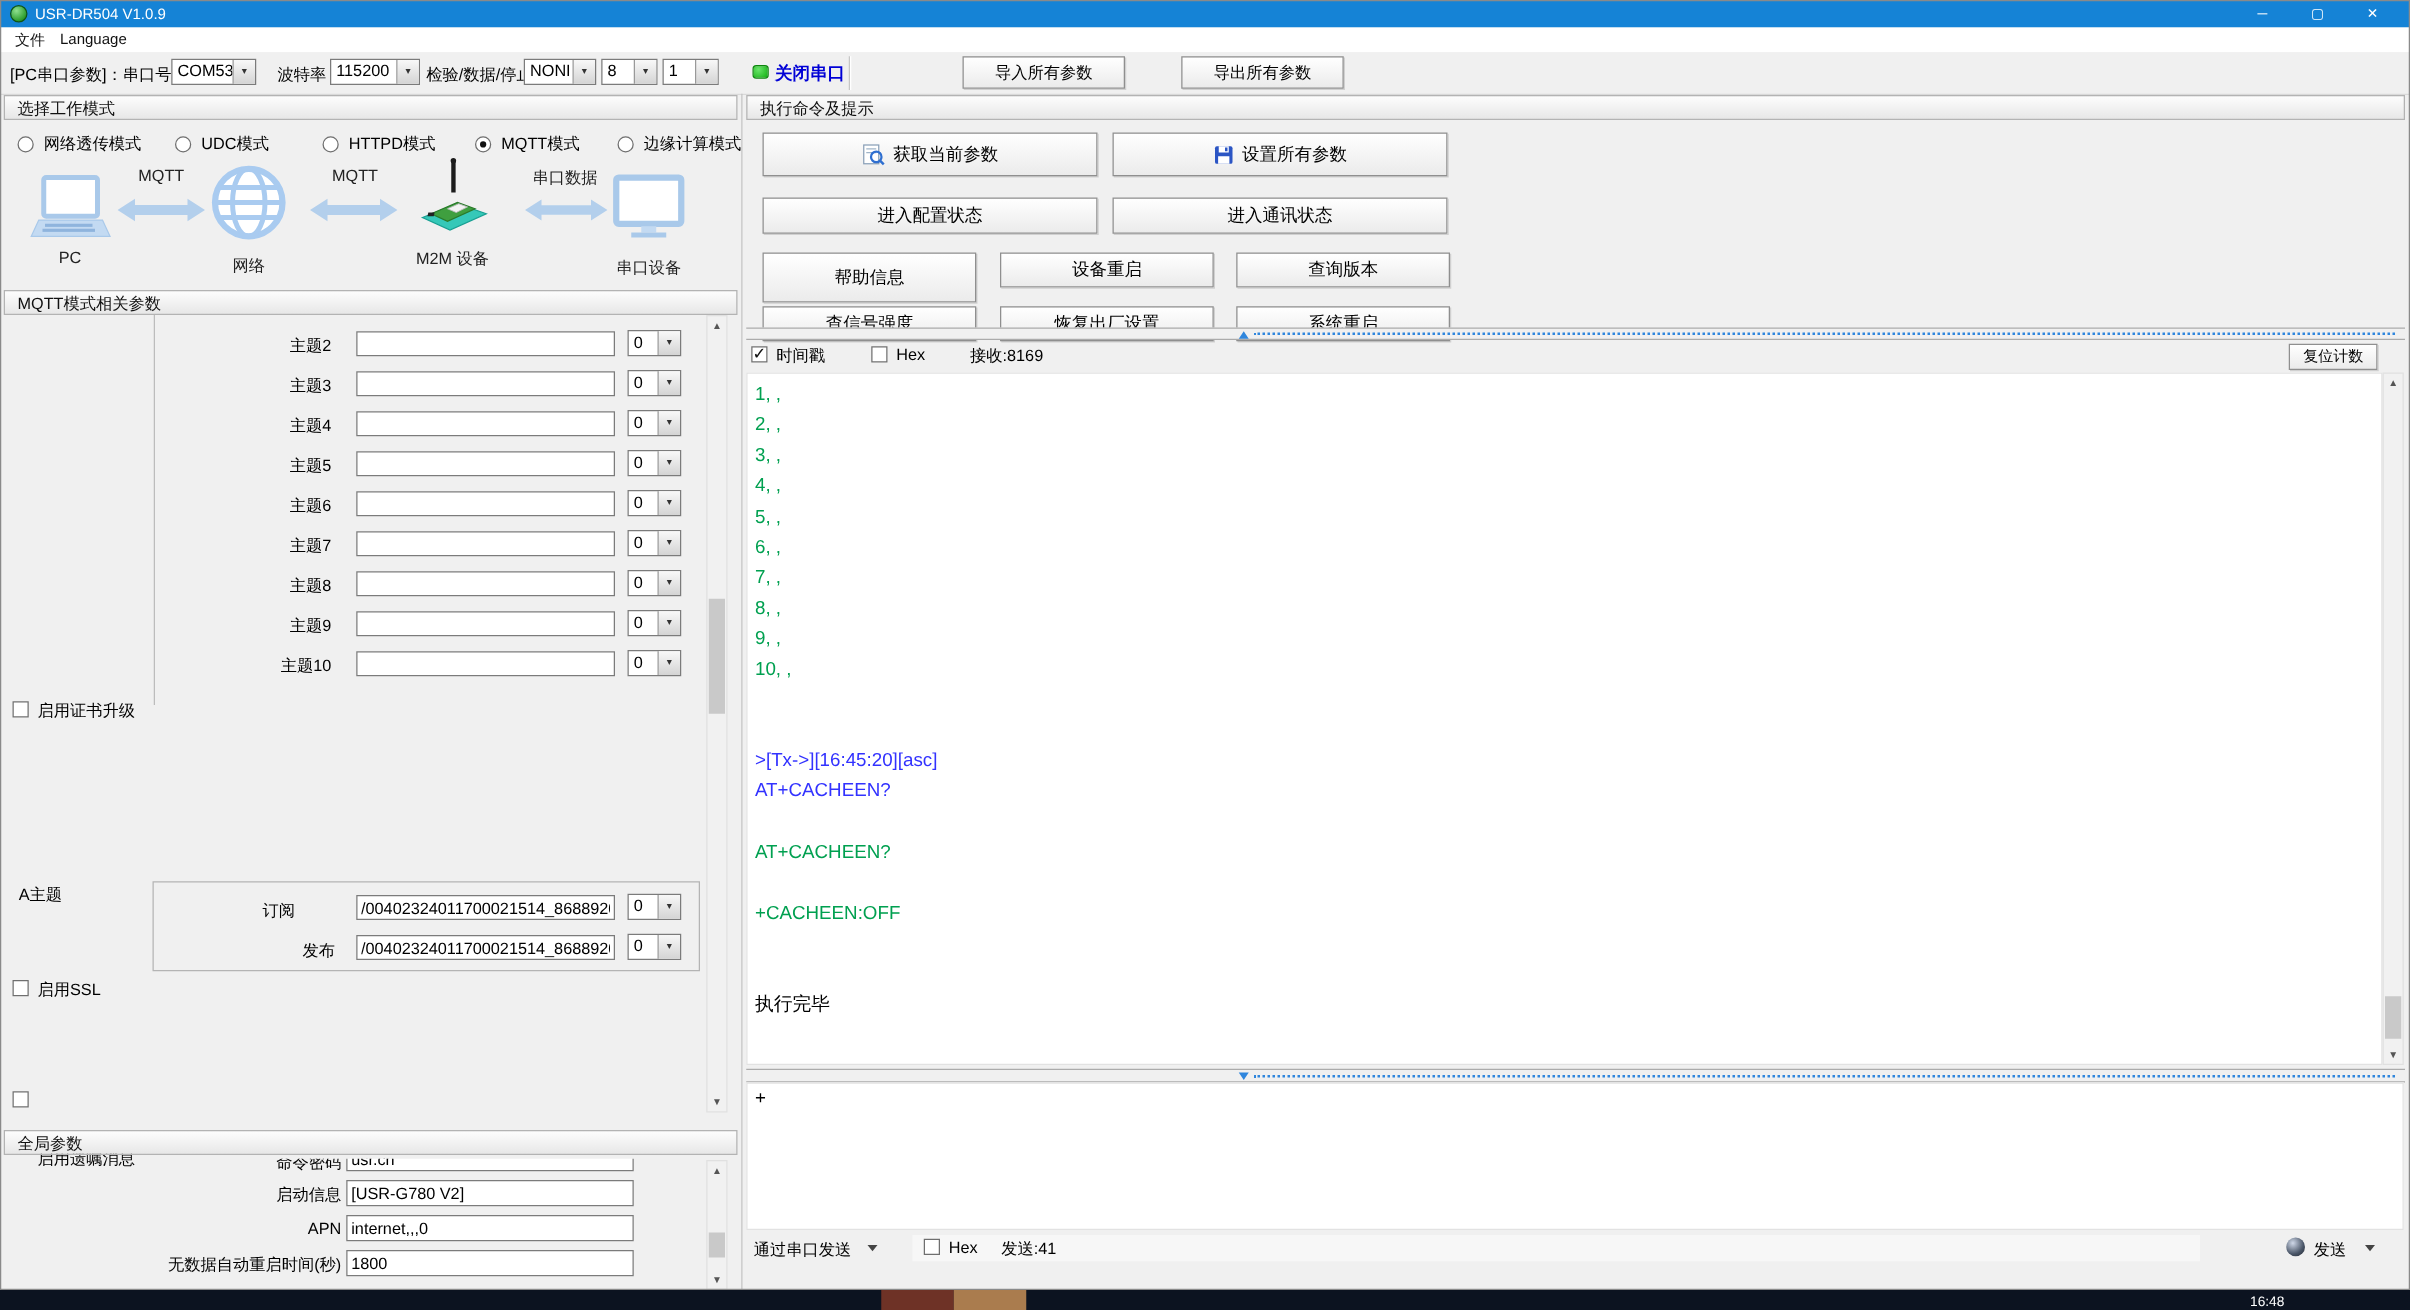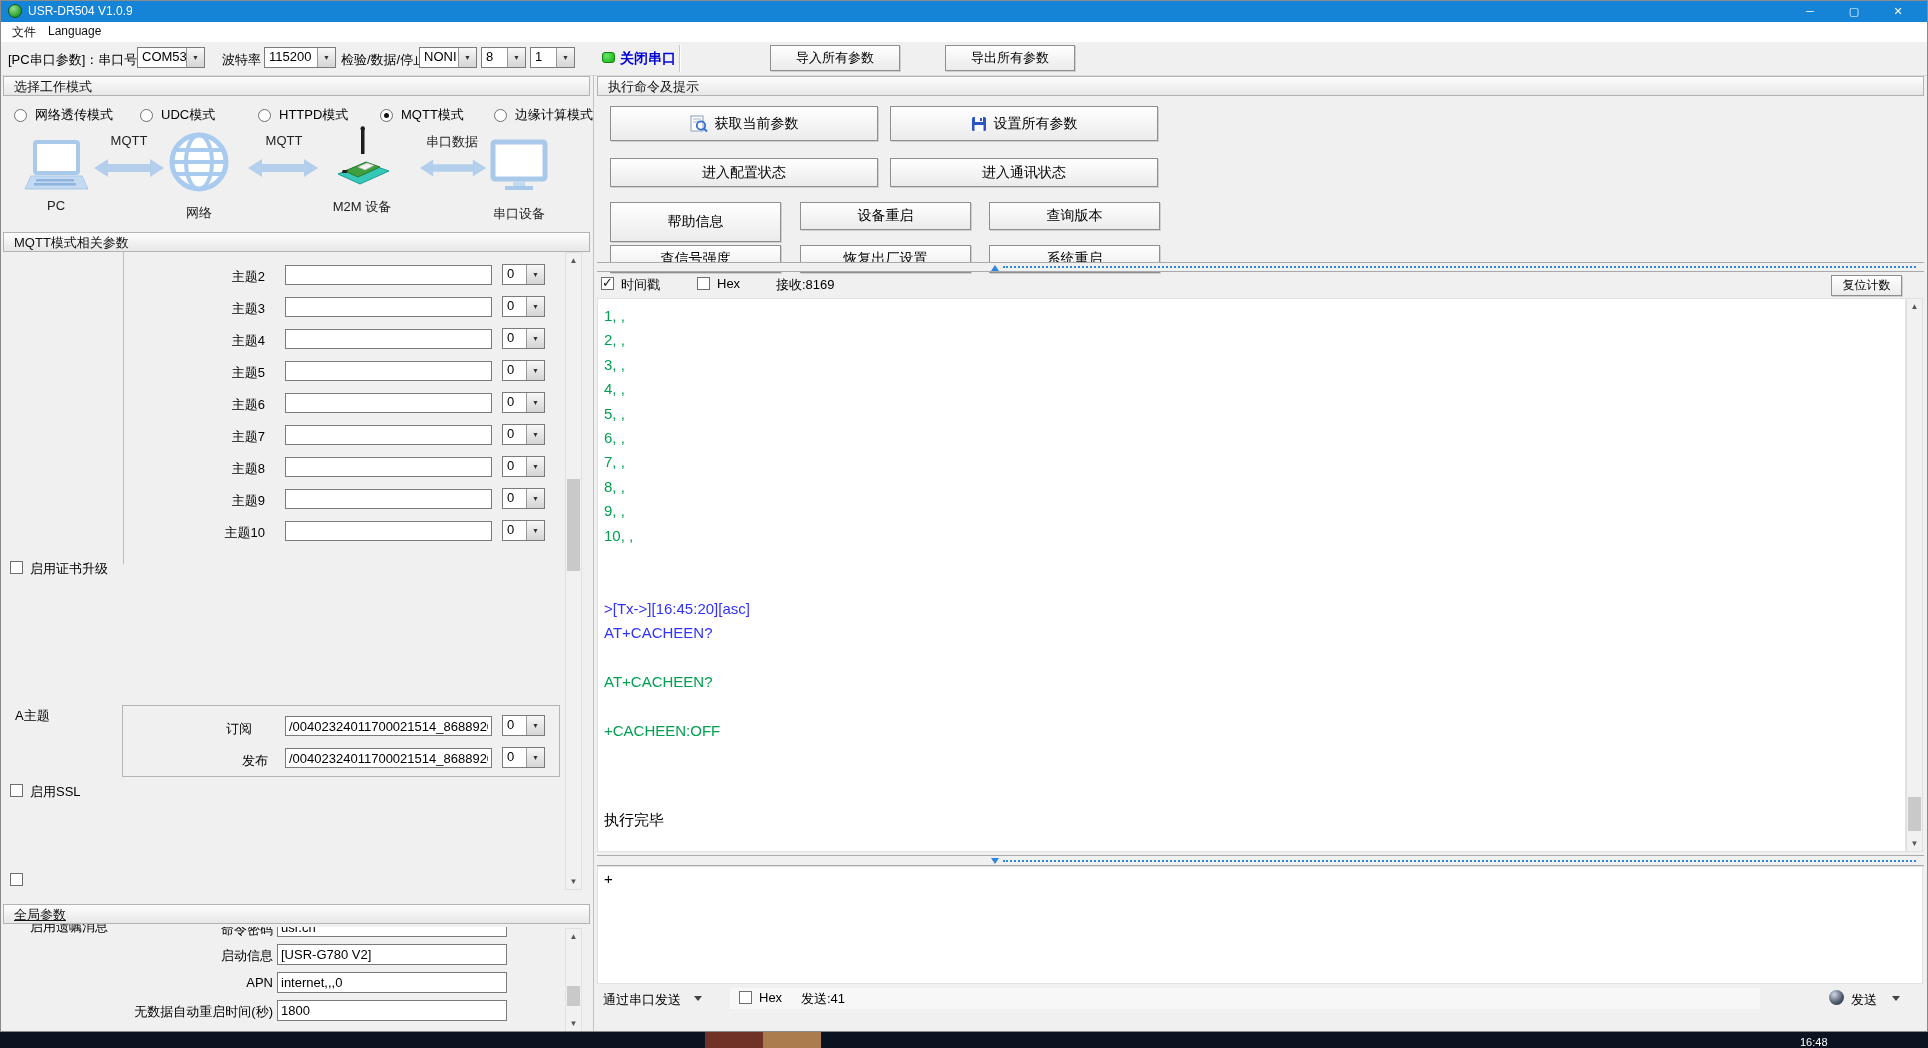--- a/index.html
+++ b/index.html
@@ -48,21 +48,21 @@
   .sb .thumb{position:absolute;left:1px;width:13px;background:#c9c9c9;}
   
   .split{position:absolute;background:#f0f0f0;border-top:1px solid #ababab;border-bottom:1px solid #ababab;box-sizing:border-box;}
   .split .dots{position:absolute;top:3px;border-top:2px dotted #2f86dd;}
   .tri-up{position:absolute;width:0;height:0;border-left:4px solid transparent;border-right:4px solid transparent;border-bottom:6px solid #2f86dd;}
   .tri-dn{position:absolute;width:0;height:0;border-left:4px solid transparent;border-right:4px solid transparent;border-top:6px solid #2f86dd;}
   .tri-dn-sm{display:inline-block;width:0;height:0;border-left:4px solid transparent;border-right:4px solid transparent;border-top:5px solid #444;}
   
   .logarea{position:absolute;background:#fff;border:1px solid #e2e2e2;box-sizing:border-box;padding:5px 0 0 6px;overflow:hidden;}
   .log-line{height:24.4px;line-height:24.4px;font-size:15px;white-space:pre;}
-  .g{color:#00a050;}.b{color:#3232ff;}.k{color:#000;margin-top:16px;}
+  .g{color:#00a050;}.b{color:#3232ff;}.k{color:#000;}
   
   .t-label{position:absolute;left:150px;width:115px;text-align:right;font-size:13px;white-space:nowrap;}
   .t-field{left:285px;width:207px;}
   
   .diag-lbl{position:absolute;font-size:13px;color:#222;text-align:center;white-space:nowrap;}
   .taskbar{position:absolute;left:0;top:1032px;width:1928px;height:16px;background:#0c1320;}
   .clip{position:absolute;overflow:hidden;}
   .winborder{position:absolute;left:0;top:0;width:1928px;height:1032px;box-shadow:inset 0 0 0 1px #8a8a8a;pointer-events:none;}
 </style>
 </head>
@@ -252,40 +252,40 @@
     <div class="up">▲</div>
     <div class="thumb" style="top:226px;height:92px;"></div>
     <div class="dn">▼</div>
   </div>
 
   <span class="cb" style="left:10px;top:561px;"></span>
   <span class="lbl" style="left:30px;top:560px;">启用证书升级</span>
 
   <span class="lbl" style="left:15px;top:707px;">A主题</span>
   <div class="groupbox" style="left:122px;top:705px;width:438px;height:72px;"></div>
-  <span class="lbl" style="left:210px;top:720px;width:58px;text-align:center;">订阅</span>
+  <span class="lbl" style="left:210px;top:720px;width:58px;text-align:left;">订阅</span>
   <input class="tf" style="left: 285px; top: 716px; width: 207px;" value="/00402324011700021514_86889207">
   <span class="combo" style="left:502px;top:715px;width:43px;">
     <span class="combo-val">0</span>
       <span class="combo-btn">▼</span>
     </span>
   <span class="lbl" style="left:210px;top:752px;width:58px;text-align:right;">发布</span>
   <input class="tf" style="left: 285px; top: 748px; width: 207px;" value="/00402324011700021514_86889207">
   <span class="combo" style="left:502px;top:747px;width:43px;">
     <span class="combo-val">0</span>
       <span class="combo-btn">▼</span>
     </span>
 
   <span class="cb" style="left:10px;top:784px;"></span>
   <span class="lbl" style="left:30px;top:783px;">启用SSL</span>
 
   <span class="cb" style="left:10px;top:873px;"></span>
   <span class="lbl" style="left:30px;top:872px;margin-top:46px;">启用遗嘱消息</span>
 
-  <div class="sech" style="left:3px;top:904px;width:587px;text-decoration:underline;">全局参数</div>
+  <div class="sech" style="left:3px;top:904px;width:587px;">全局参数</div>
   <div class="clip" style="left:5px;top:927px;width:558px;height:105px;">
     <span class="lbl" style="left:0px;top:-6px;width:268px;text-align:right;">命令密码</span>
     <input class="tf" style="left: 272px; top: -10px; width: 230px;" value="usr.cn">
     <span class="lbl" style="left:0px;top:20px;width:268px;text-align:right;">启动信息</span>
     <input class="tf" style="left: 272px; top: 17px; width: 230px; height: 21px;" value="[USR-G780 V2]">
     <span class="lbl" style="left:0px;top:48px;width:268px;text-align:right;">APN</span>
     <input class="tf" style="left: 272px; top: 45px; width: 230px; height: 21px;" value="internet,,,0">
     <span class="lbl" style="left:0px;top:76px;width:268px;text-align:right;">无数据自动重启时间(秒)</span>
     <input class="tf" style="left: 272px; top: 73px; width: 230px; height: 21px;" value="1800">
   </div>

